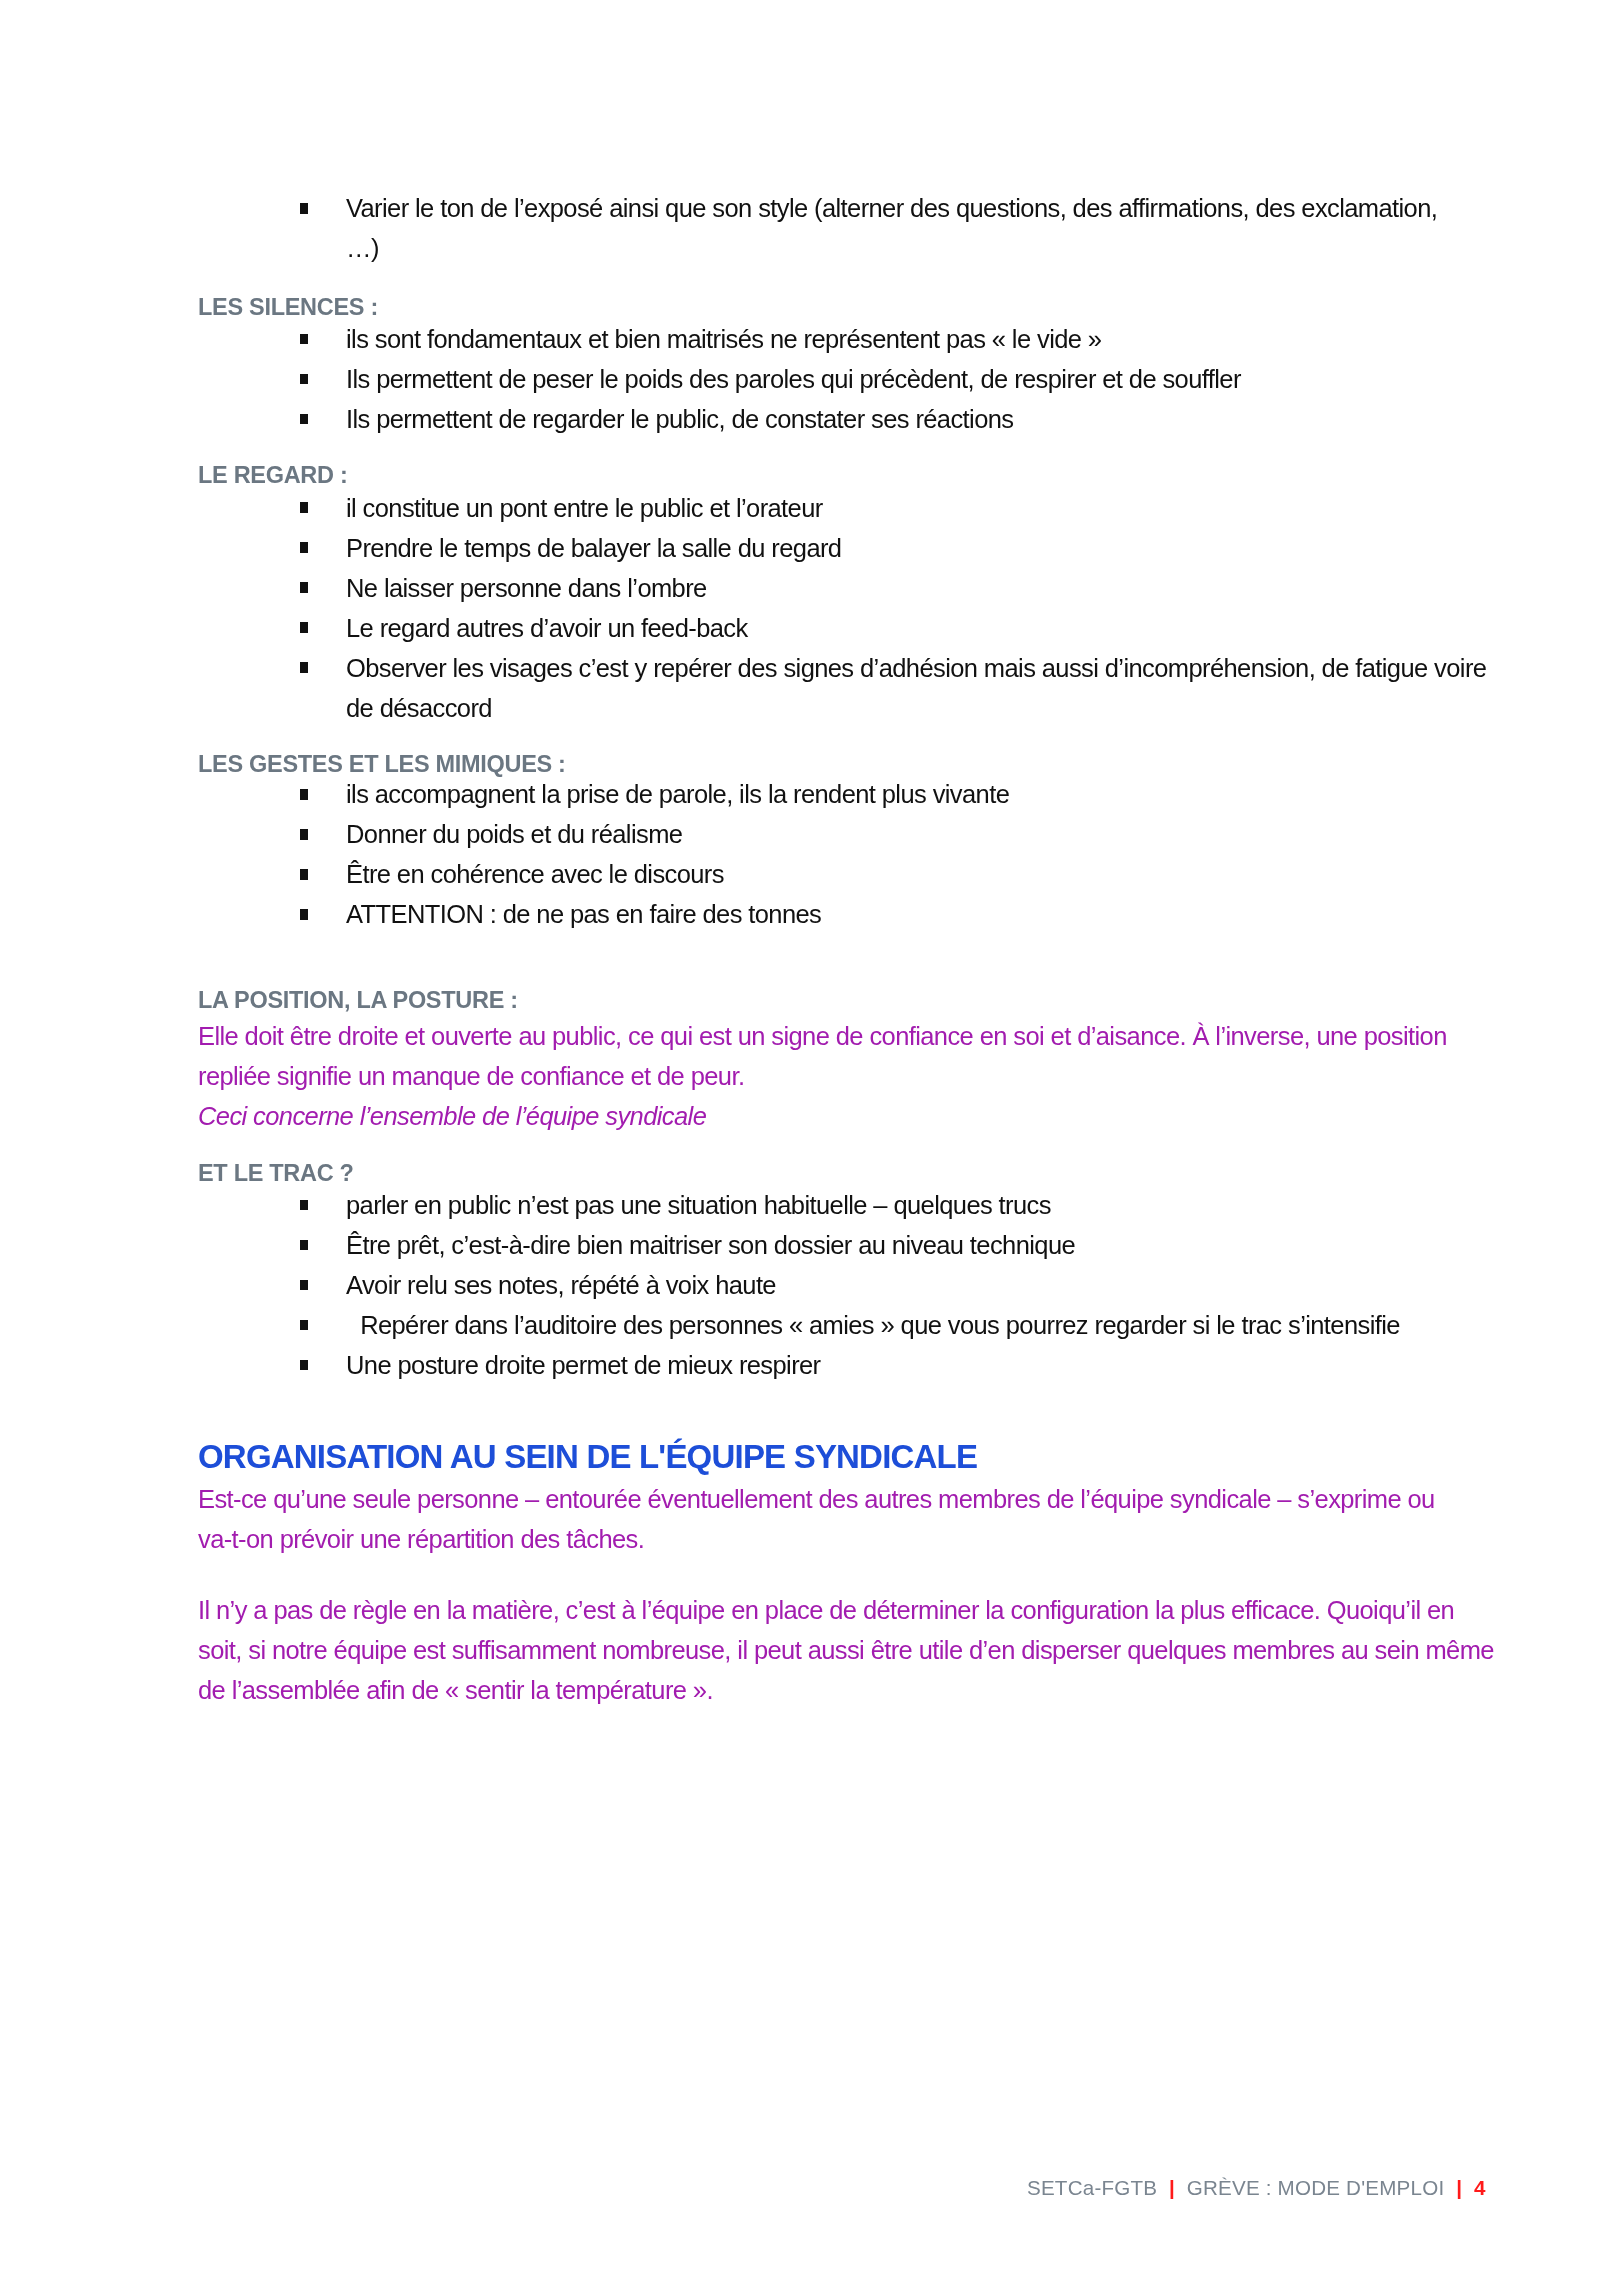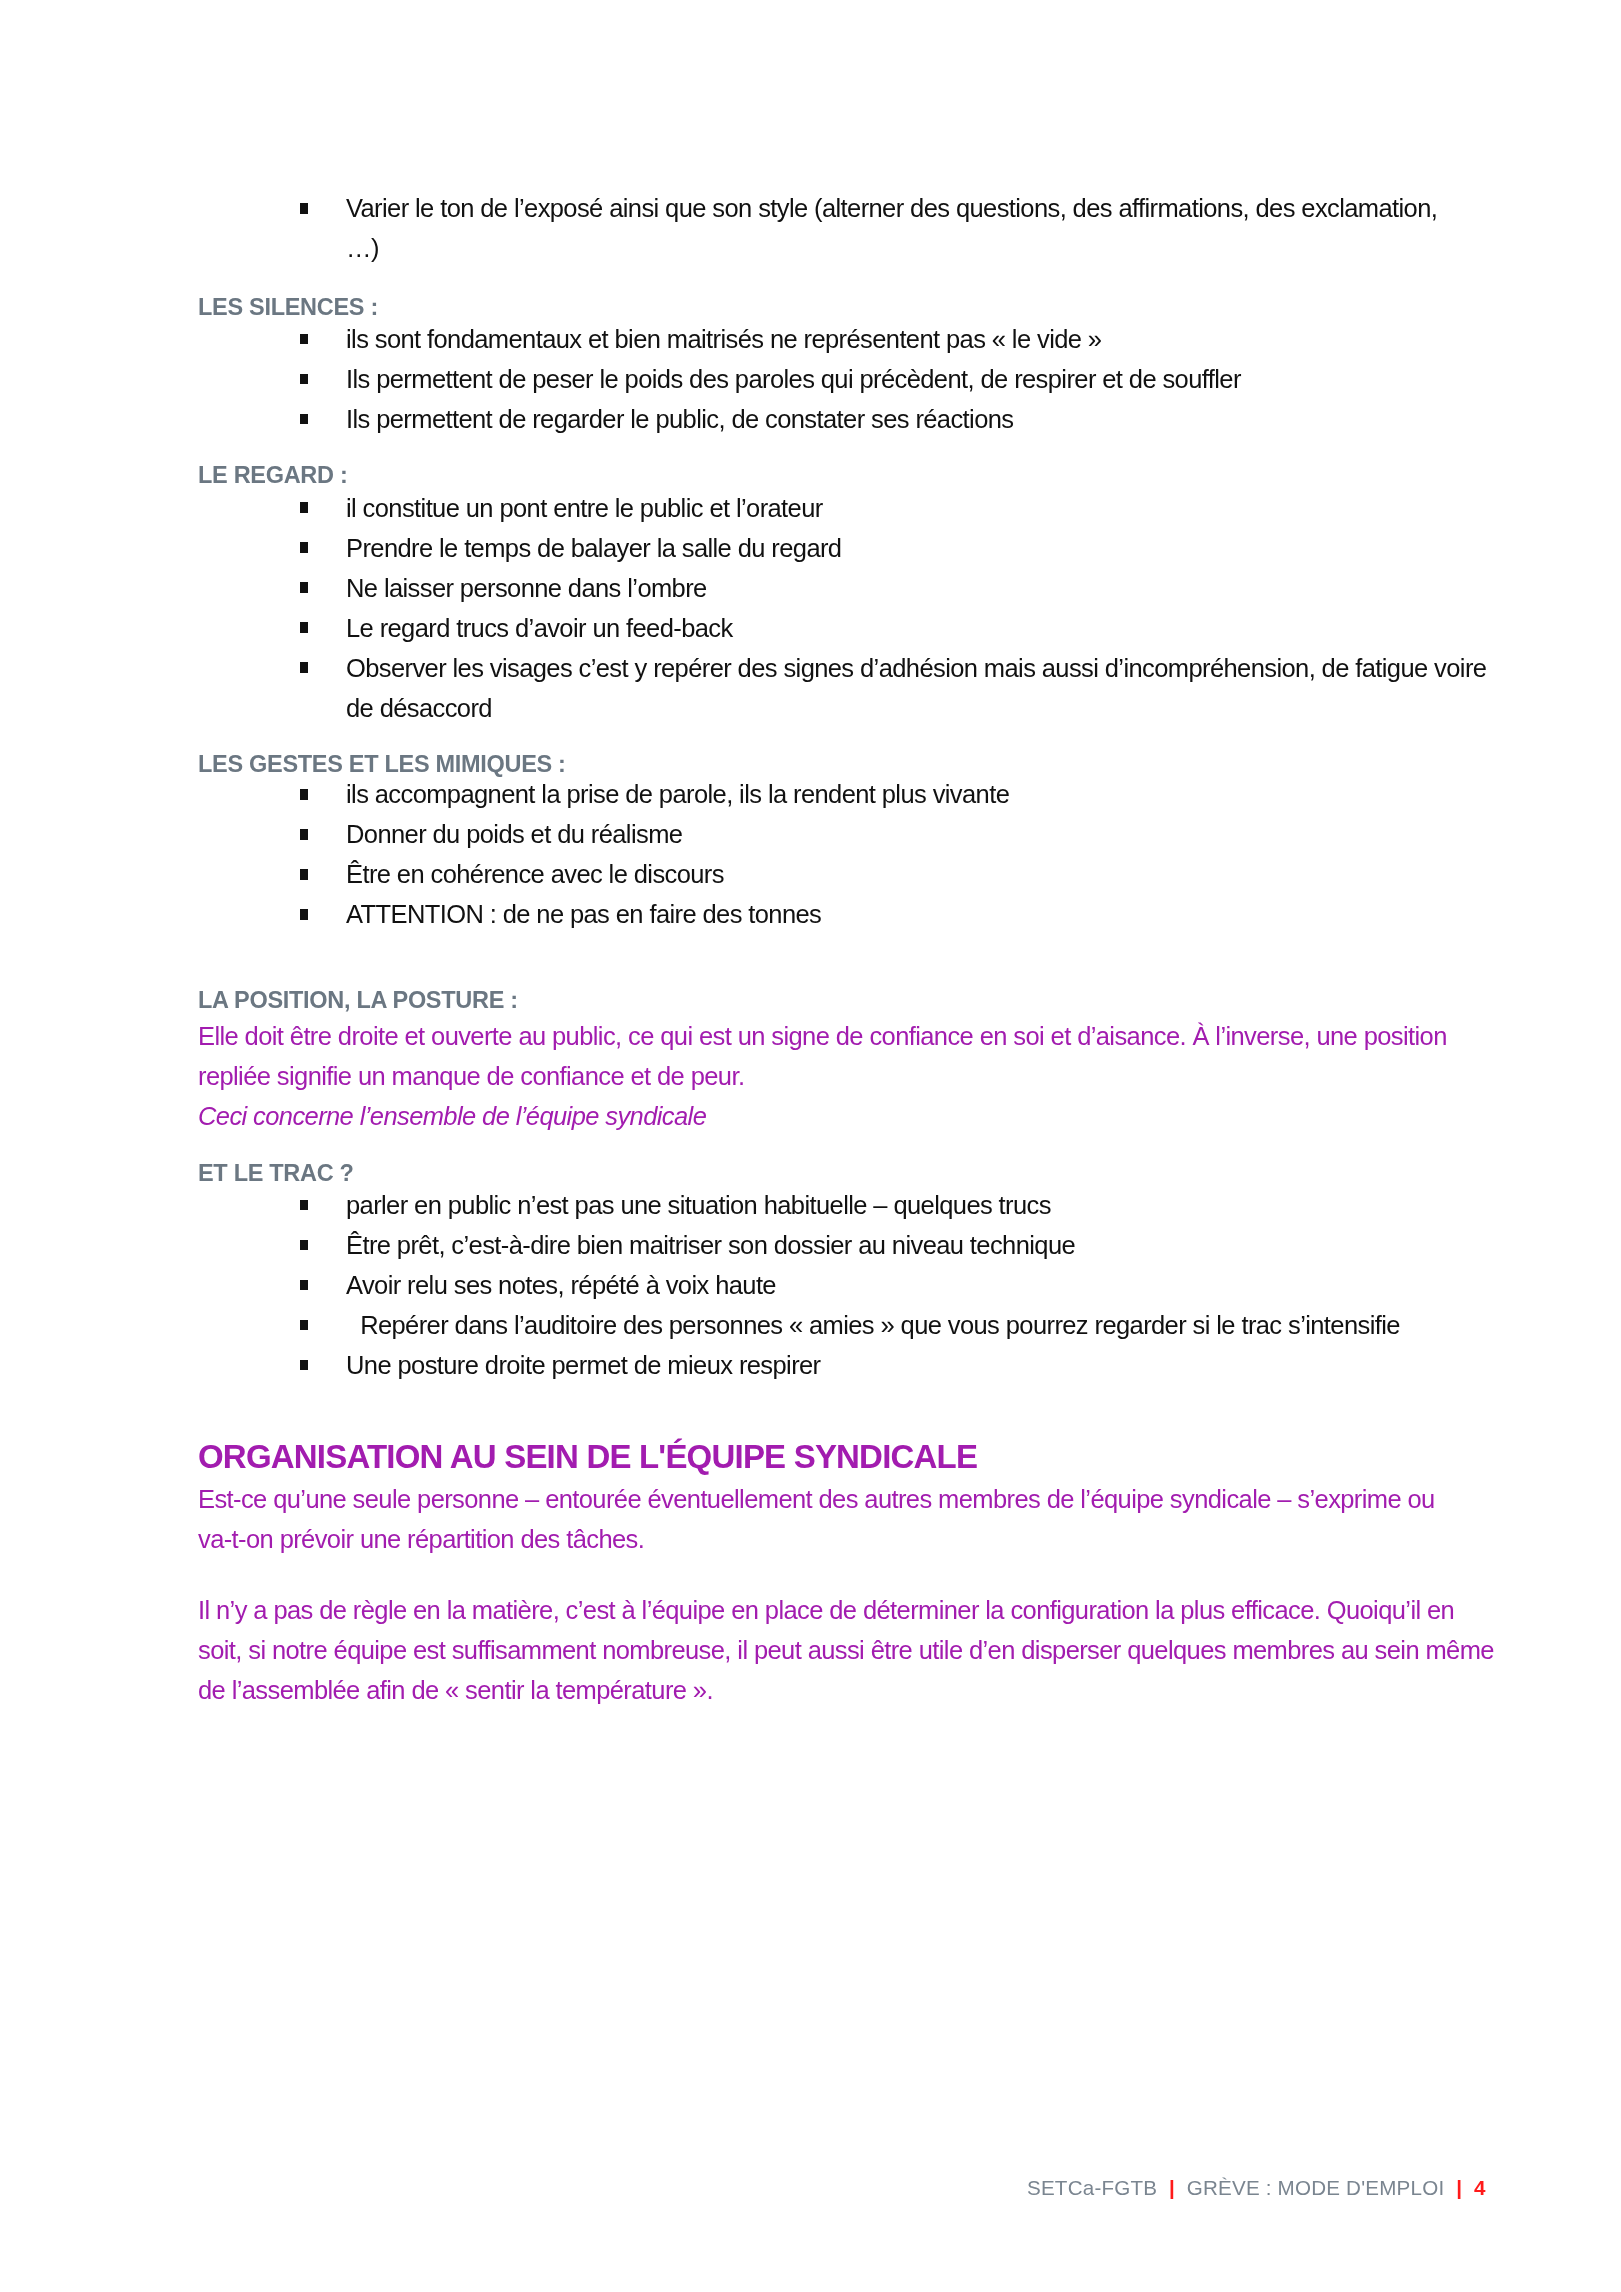--- a/index.html
+++ b/index.html
@@ -58,21 +58,21 @@
       left: 102px;
       top: 14.7px;
       width: 7.8px;
       height: 10.8px;
       background: #111111;
     }
     .section-title {
       font-size: 33px;
       line-height: 45px;
       font-weight: bold;
-      color: #a21caf;
+      color: #1d4ed8;
       letter-spacing: -0.8px;
       margin: 0;
     }
     .footer {
       position: absolute;
       left: 1027px;
       top: 2174px;
       font-size: 20.6px;
       line-height: 27.4px;
       color: #7a8590;
@@ -107,21 +107,21 @@
       <li><span class="bullet"></span><span>ils sont fondamentaux et bien maitrisés ne représentent pas « le vide »</span></li>
       <li><span class="bullet"></span><span>Ils permettent de peser le poids des paroles qui précèdent, de respirer et de souffler</span></li>
       <li><span class="bullet"></span><span>Ils permettent de regarder le public, de constater ses réactions</span></li>
     </ul>
 
     <h3 class="subhead" style="margin-top:21.6px;">LE REGARD :</h3>
     <ul class="bullets" style="margin-top:-3.9px;">
       <li><span class="bullet"></span><span>il constitue un pont entre le public et l’orateur</span></li>
       <li><span class="bullet"></span><span>Prendre le temps de balayer la salle du regard</span></li>
       <li><span class="bullet"></span><span>Ne laisser personne dans l’ombre</span></li>
-      <li><span class="bullet"></span><span>Le regard trucs d’avoir un feed-back</span></li>
+      <li><span class="bullet"></span><span>Le regard autres d’avoir un feed-back</span></li>
       <li>
           <span class="bullet"></span>
           <span style="display:block;width:1147px;">Observer les visages c’est y repérer des signes d’adhésion mais aussi d’incompréhension, de fatigue voire de désaccord</span>
         </li>
     </ul>
 
     <h3 class="subhead" style="margin-top:21.6px;">LES GESTES ET LES MIMIQUES :</h3>
     <ul class="bullets" style="margin-top:-5.9px;">
       <li><span class="bullet"></span><span>ils accompagnent la prise de parole, ils la rendent plus vivante</span></li>
       <li><span class="bullet"></span><span>Donner du poids et du réalisme</span></li>

